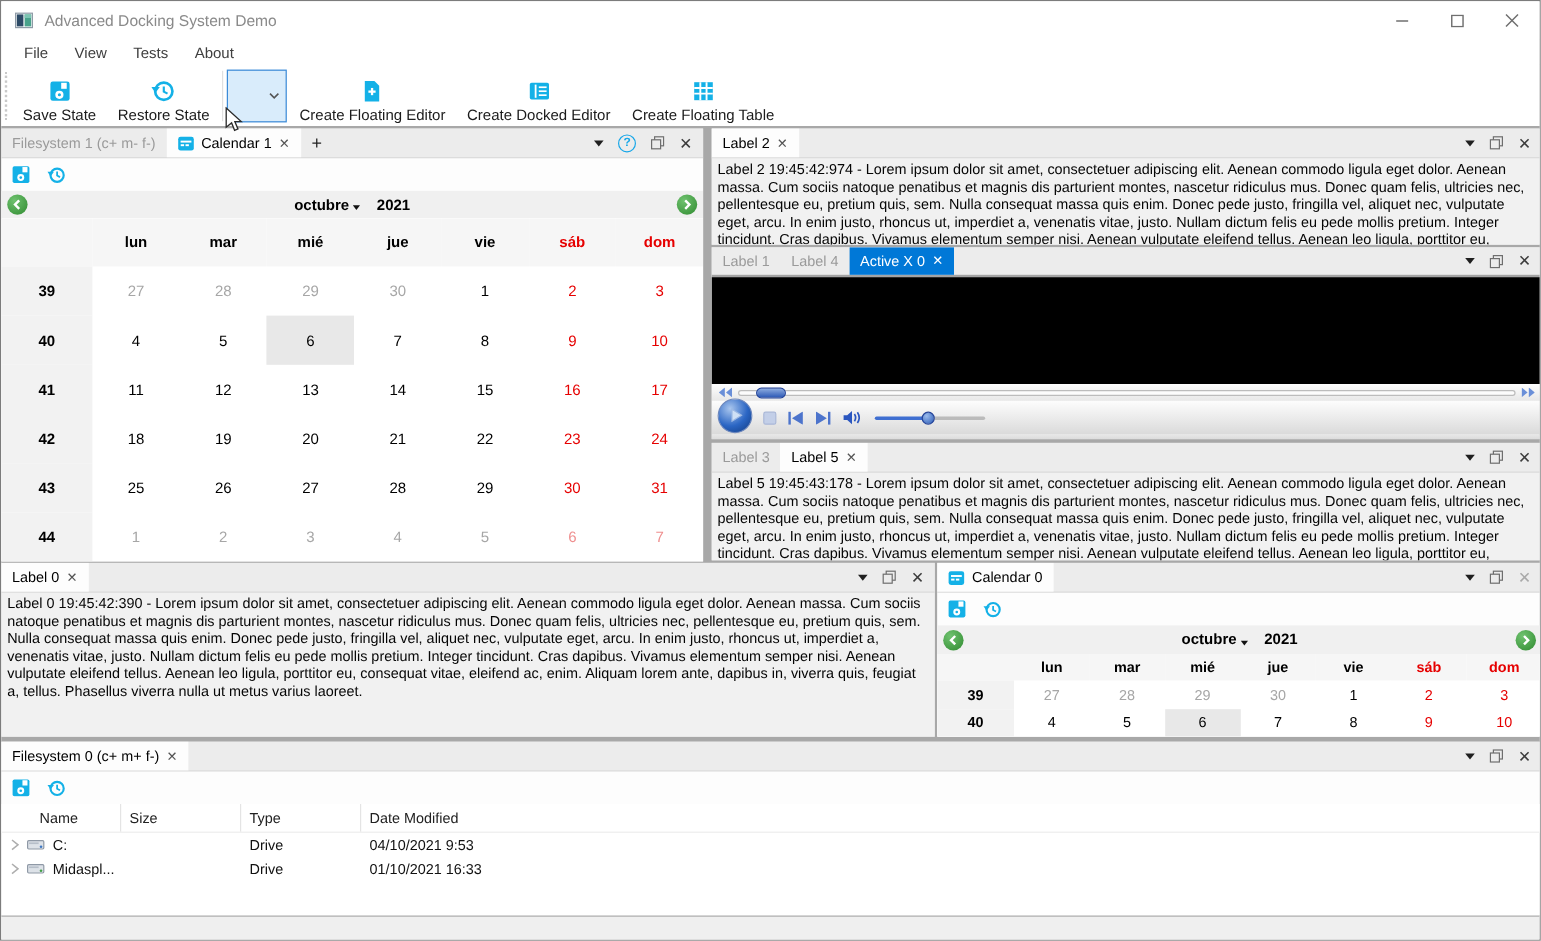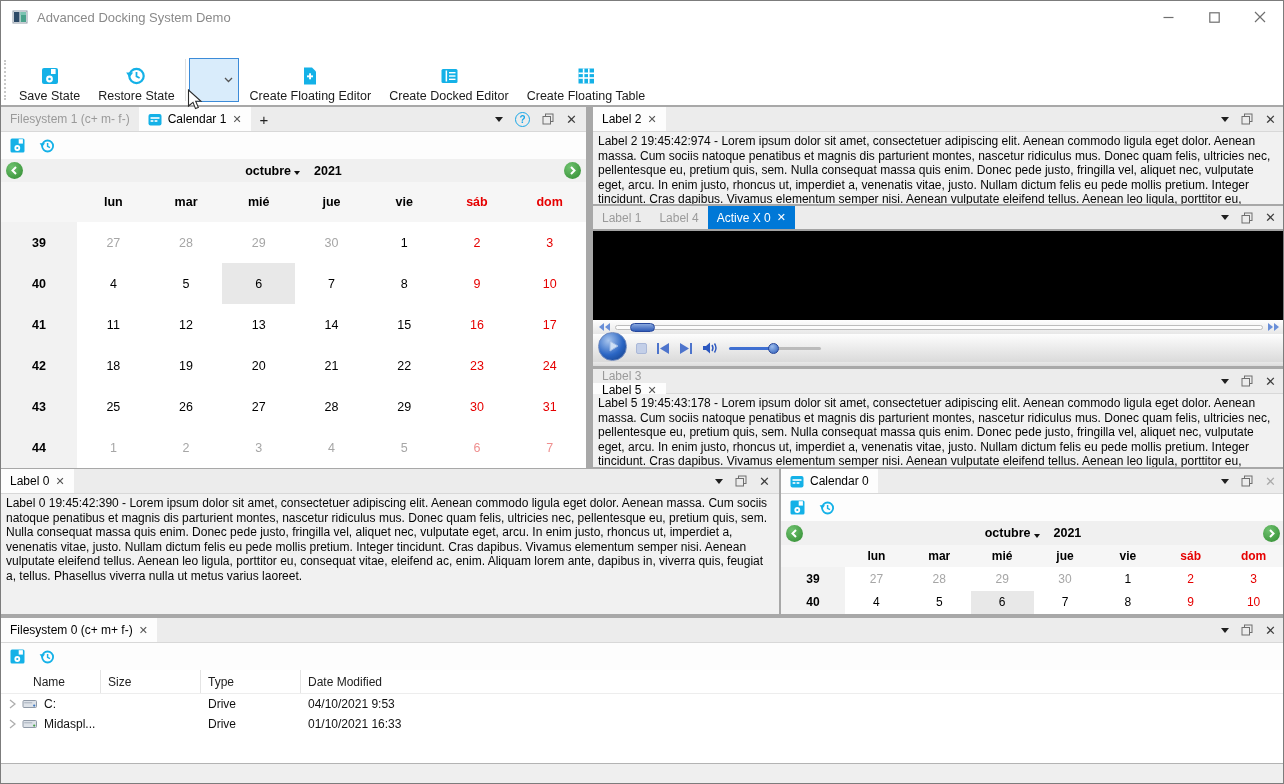--- a/index.html
+++ b/index.html
@@ -115,20 +115,26 @@
           </svg>
       </span>
       <span class="winbtn">
         <svg width="12" height="12" viewBox="0 0 12 12">
             <path d="M1,1 L11,11 M11,1 L1,11" stroke="#6f6f6f" stroke-width="1.2"></path>
           </svg>
       </span>
     </div>
   </div>
 
+  <div class="menubar">
+    <span class="menuitem">File</span>
+    <span class="menuitem">View</span>
+    <span class="menuitem">Tests</span>
+    <span class="menuitem">About</span>
+  </div>
 
   <div class="toolbar">
     <div class="thandle"></div>
     <div class="tbtn">
       <svg width="22" height="22" viewBox="0 0 22 22">
         <rect x="3" y="3" width="16" height="16" rx="2" fill="#14b1e7"></rect>
         <rect x="12" y="4" width="4.6" height="5" fill="#ffffff"></rect>
         <circle cx="10.5" cy="14" r="3.4" fill="#ffffff"></circle>
         <circle cx="10.5" cy="14" r="1.3" fill="#14b1e7"></circle>
       </svg>
@@ -397,21 +403,21 @@
         </svg>
         <div class="vol-track">
           <div class="vol-thumb"></div>
         </div>
       </div>
       <div class="ax-footer"></div>
     </div>
 
     <div class="dock" style="left:592px;top:264px;width:692px;height:98px;">
       <div class="tabbar">
-        <span style="display:flex;flex-direction:column;">
+        <span style="display:flex;">
             <div class="tab">
               <span>Label 3</span>
             </div>
             <div class="tab active">
               <span>Label 5</span>
               <span class="tab-x">✕</span>
             </div>
           </span>
         <div class="dock-btns">
           <span class="dbtn">

